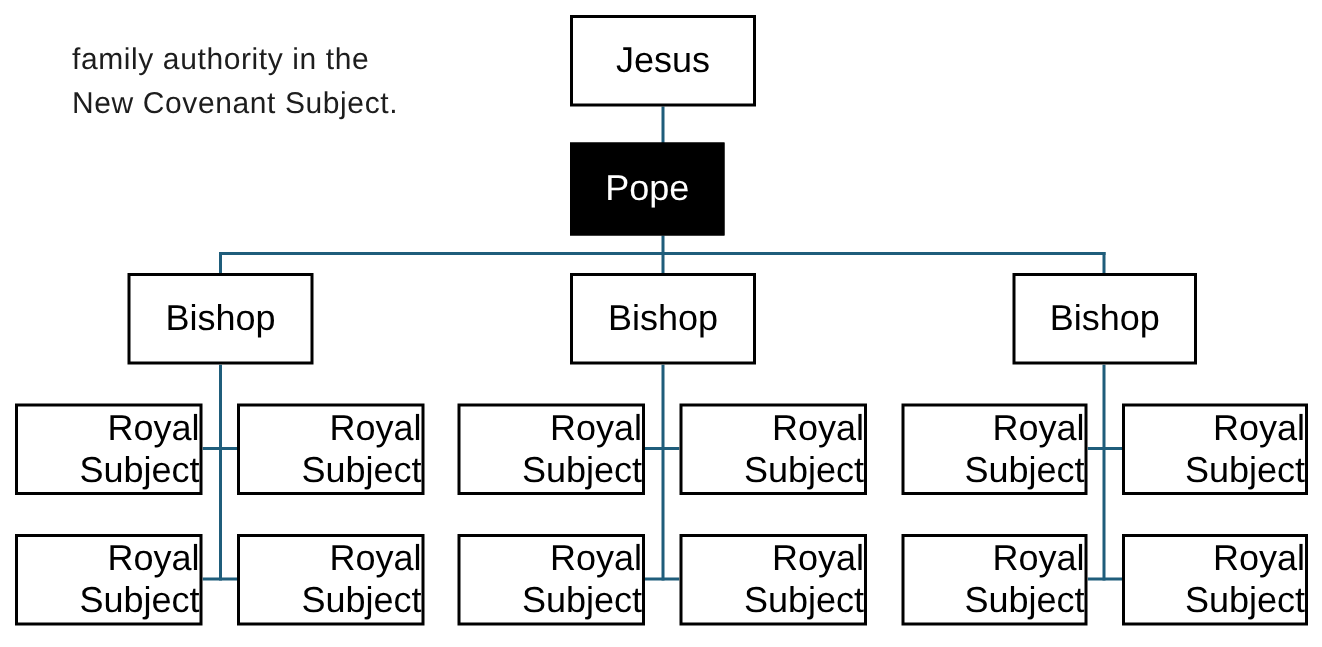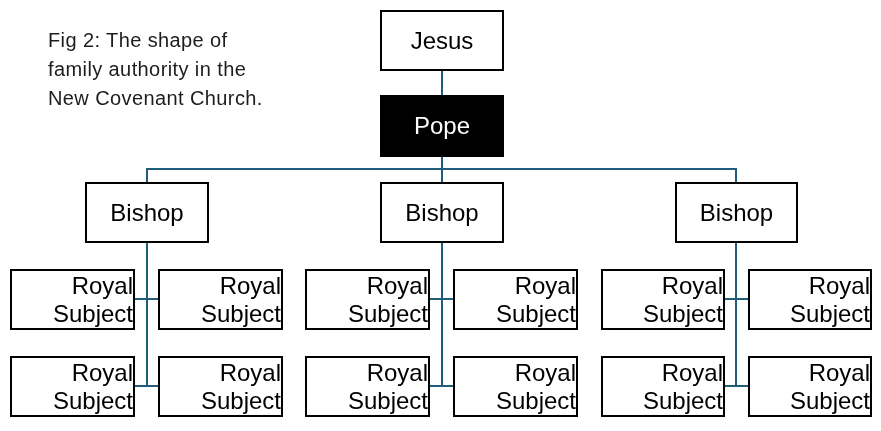--- a/index.html
+++ b/index.html
@@ -54,44 +54,43 @@
     position: absolute;
     background: var(--connector);
   }
 </style>
 </head>
 <body>
 
 <div class="canvas">
 
   <div class="caption">
-    <div>Fig 2: The shape of</div>
     <div>family authority in the</div>
-    <div>New Covenant Church.</div>
+    <div>New Covenant Subject.</div>
   </div>
 
   <div class="line" style="left:441px; top:70px; width:2px; height:27px;"></div>
   <div class="line" style="left:441px; top:157px; width:2px; height:27px;"></div>
   <div class="line" style="left:146px; top:168px; width:591px; height:2px;"></div>
   <div class="line" style="left:146px; top:168px; width:2px; height:16px;"></div>
   <div class="line" style="left:735px; top:168px; width:2px; height:16px;"></div>
 
   <div class="line" style="left:146px; top:243px; width:2px; height:144px;"></div>
   <div class="line" style="left:441px; top:243px; width:2px; height:144px;"></div>
   <div class="line" style="left:735px; top:243px; width:2px; height:144px;"></div>
 
   <div class="line" style="left:135px; top:298px; width:23px; height:2px;"></div>
   <div class="line" style="left:135px; top:385px; width:23px; height:2px;"></div>
   <div class="line" style="left:430px; top:298px; width:23px; height:2px;"></div>
   <div class="line" style="left:430px; top:385px; width:23px; height:2px;"></div>
   <div class="line" style="left:725px; top:298px; width:23px; height:2px;"></div>
   <div class="line" style="left:725px; top:385px; width:23px; height:2px;"></div>
 
   <div class="node" style="left:380px; top:10px; width:124px; height:61px;">Jesus</div>
-  <div class="node head" style="left:380px; top:95px; width:124px; height:62px;">Pope</div>
+  <div class="node head" style="left:380px; top:95px; width:103px; height:62px;">Pope</div>
 
   <div class="node" style="left:85px; top:182px; width:124px; height:61px;">Bishop</div>
   <div class="node" style="left:380px; top:182px; width:124px; height:61px;">Bishop</div>
   <div class="node" style="left:675px; top:182px; width:123px; height:61px;">Bishop</div>
 
   <div class="node" style="left:10px; top:269px; width:125px; height:61px;">Royal Subject</div>
   <div class="node" style="left:158px; top:269px; width:125px; height:61px;">Royal Subject</div>
   <div class="node" style="left:10px; top:356px; width:125px; height:61px;">Royal Subject</div>
   <div class="node" style="left:158px; top:356px; width:125px; height:61px;">Royal Subject</div>
 

